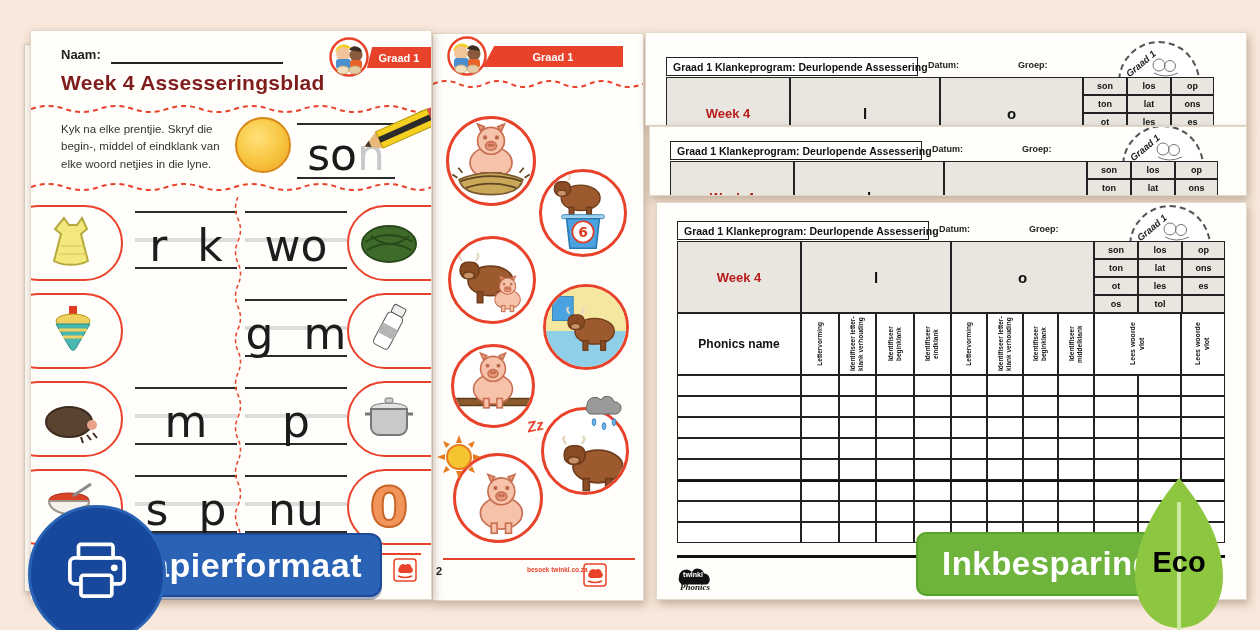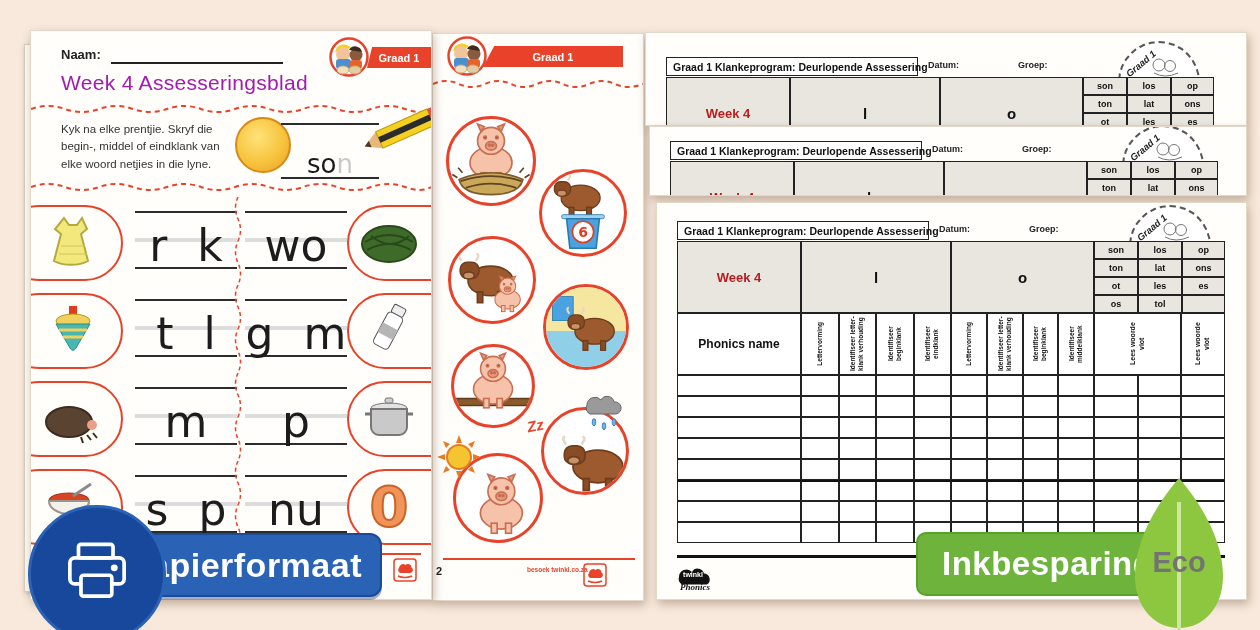--- a/index.html
+++ b/index.html
@@ -4,27 +4,27 @@
 <style>
   html,body{margin:0;padding:0;}
   body{width:1260px;height:630px;overflow:hidden;background:#f8e9dc;font-family:"Liberation Sans",sans-serif;}
   .stage{position:relative;width:1260px;height:630px;overflow:hidden;}
   .page,.panel{position:absolute;background:#fffefb;border:1px solid #e3d8c9;box-shadow:2px 4px 9px rgba(95,60,35,.35);overflow:hidden;}
   
   #page1{left:30px;top:30px;width:400px;height:568px;}
   #backsheet{position:absolute;left:24px;top:44px;width:406px;height:546px;background:#fcfaf4;border:1px solid #d8cdbd;box-shadow:1px 2px 5px rgba(95,60,35,.3);}
   .naam{position:absolute;left:30px;top:16px;font-size:13px;font-weight:bold;color:#222;}
   .naam-line{position:absolute;left:80px;top:31px;width:172px;border-bottom:2px solid #222;}
-  .ws-title{position:absolute;left:30px;top:40px;font-size:21px;font-weight:normal;color:#a21caf;letter-spacing:.3px;}
+  .ws-title{position:absolute;left:30px;top:40px;font-size:21px;font-weight:bold;color:#7f1d1d;letter-spacing:.3px;}
   .kids{position:absolute;width:40px;height:40px;}
   .gradebadge{position:absolute;background:#e8432a;color:#fff;font-weight:bold;font-size:11px;display:flex;align-items:center;justify-content:center;clip-path:polygon(8% 0,100% 0,100% 100%,0 100%);}
   .wave{position:absolute;left:0;}
   .instr{position:absolute;left:30px;top:90px;width:172px;font-size:11.5px;line-height:1.5;color:#333;}
   .sun{position:absolute;left:204px;top:86px;width:52px;height:52px;border-radius:50%;background:radial-gradient(circle at 40% 35%,#ffe27a 0%,#f7c43e 55%,#eb9f22 100%);border:2px solid #d88a18;}
-  .example-box{position:absolute;left:250px;top:92px;width:98px;height:52px;border-top:2.5px solid #2b2b2b;border-bottom:2.5px solid #2b2b2b;display:flex;align-items:flex-end;justify-content:center;font-family:"DejaVu Sans",sans-serif;font-size:26px;line-height:1;color:#1a1a1a;}
+  .example-box{position:absolute;left:266px;top:92px;width:98px;height:52px;border-top:2.5px solid #2b2b2b;border-bottom:2.5px solid #2b2b2b;display:flex;align-items:flex-end;justify-content:center;font-family:"DejaVu Sans",sans-serif;font-size:44px;line-height:1;color:#1a1a1a;}
   .faint{color:#c9c9c9;}
   .pencil{position:absolute;left:330px;top:80px;transform:rotate(-24deg);}
   .ws-rows{position:absolute;left:0;top:166px;width:400px;}
   .ws-row{position:relative;width:400px;height:88px;}
   .capsule{position:absolute;top:8px;width:118px;height:72px;border:2.5px solid #e8432a;border-radius:40px;}
   .cap-l{left:-30px;} .cap-r{left:316px;}
   .cap-img{position:absolute;top:5px;width:60px;height:60px;}
   .write-box{position:absolute;top:14px;width:102px;height:54px;border-top:2.5px solid #2b2b2b;border-bottom:2.5px solid #2b2b2b;background:linear-gradient(to bottom,transparent 47%,#ddd 47%,#ddd 53%,transparent 53%);display:flex;align-items:flex-end;justify-content:center;font-family:"DejaVu Sans",sans-serif;font-size:44px;line-height:.95;color:#1c1c1c;word-spacing:16px;}
   .wl{left:104px;} .wr{left:214px;}
   .vdiv{position:absolute;left:202px;top:0;}
@@ -58,21 +58,21 @@
   .stamp-arc span{position:absolute;left:3px;top:15px;transform:rotate(-40deg);font-size:9.5px;font-weight:bold;font-style:italic;color:#222;}
   .panel-rule{position:absolute;height:3px;background:#111;}
   .phonics-logo{position:absolute;}
   
   .badge-blue{position:absolute;left:96px;top:533px;width:286px;height:64px;background:#2a62b5;border:2px solid #1b4a99;border-radius:12px;box-shadow:0 3px 0 rgba(10,30,80,.35);display:flex;align-items:center;justify-content:flex-end;padding-right:18px;box-sizing:border-box;}
   .badge-blue .lbl{color:#fff;font-size:34px;font-weight:bold;letter-spacing:.5px;}
   .printer-circle{position:absolute;left:28px;top:505px;width:132px;height:132px;border-radius:50%;background:#17489b;border:3px solid #2a62b5;display:flex;align-items:center;justify-content:center;}
   .badge-green{position:absolute;left:916px;top:532px;width:300px;height:64px;background:#6db33c;border:2px solid #57a229;border-radius:10px;display:flex;align-items:center;padding-left:24px;box-sizing:border-box;}
   .badge-green .lbl{color:#fff;font-size:33px;font-weight:bold;letter-spacing:.5px;}
   .leaf{position:absolute;left:1133px;top:476px;width:92px;height:160px;}
-  .eco{position:absolute;left:1146px;top:546px;width:66px;text-align:center;color:#737373;font-size:29px;font-weight:bold;}
+  .eco{position:absolute;left:1146px;top:546px;width:66px;text-align:center;color:#000000;font-size:29px;font-weight:bold;}
 </style>
 </head>
 <body>
 
 <div class="stage">
 
   <div id="backsheet"></div>
 
   <div class="page" id="page2">
     <div class="kids" style="left:14px;top:2px;"><svg viewBox="0 0 40 40" width="40" height="40">
@@ -319,23 +319,20 @@
         </div>
         <div class="ws-row">
           <div class="capsule cap-l">
             <div class="cap-img" style="left: 40px;"><svg viewBox="0 0 60 60">
                 <rect x="26" y="6" width="8" height="10" fill="#e03c22"></rect>
                 <ellipse cx="30" cy="21" rx="17" ry="7" fill="#f0d060" stroke="#b89a10"></ellipse>
                 <path d="M13 24 h34 l-14 24 c-1.5 3 -4.5 3 -6 0 z" fill="#49b8b0" stroke="#2a8a84"></path>
                 <path d="M16 30 h28 M20 37 h20" stroke="#f0d060" fill="none" stroke-width="3"></path>
               </svg></div>
           </div>
-          <div class="write-box wl">
-            <span>t l</span>
-          </div>
           <div class="vdiv"><svg width="10" height="88" viewBox="0 0 10 88">
               <path d="M5 0 Q 0 11 5 22 T 5 44 T 5 66 T 5 88" fill="none" stroke="#e8432a" stroke-width="1.5" stroke-dasharray="4 3"></path>
             </svg></div>
           <div class="write-box wr">
             <span>g m</span>
           </div>
           <div class="capsule cap-r">
             <div class="cap-img" style="left: 10px;"><svg viewBox="0 0 60 60">
                 <g transform="rotate(28 30 30)">
                   <rect x="23" y="4" width="13" height="9" rx="2" fill="#eee" stroke="#555"></rect>

